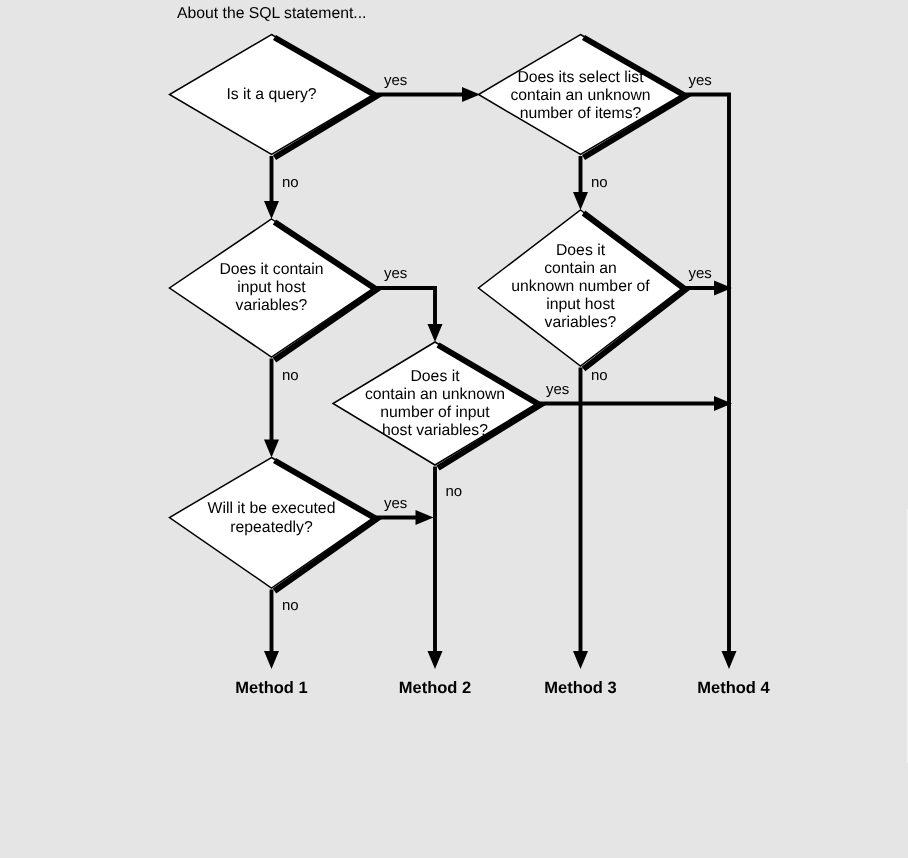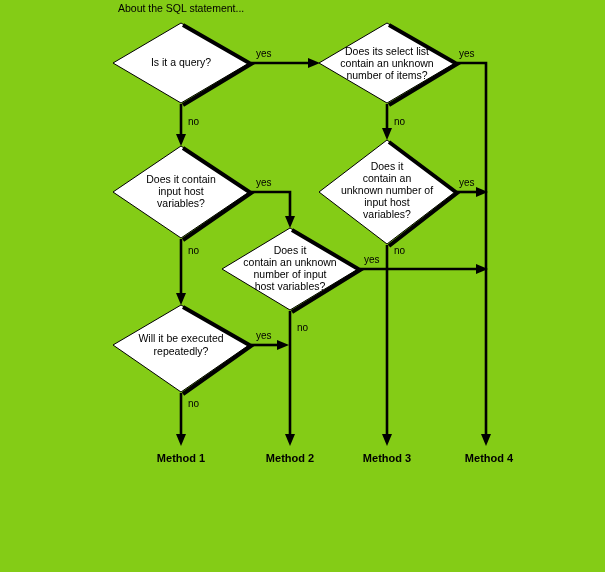--- a/index.html
+++ b/index.html
@@ -4,21 +4,21 @@
 <style>
   html, body {
     margin: 0;
     padding: 0;
     background: #ffffff;
   }
   #page {
     position: relative;
     width: 605px;
     height: 572px;
-    background: #84cc16;
+    background: #e5e5e5;
     font-family: "Liberation Sans", sans-serif;
     overflow: hidden;
   }
   #flow-svg {
     position: absolute;
     left: 0;
     top: 0;
     width: 605px;
     height: 572px;
   }

